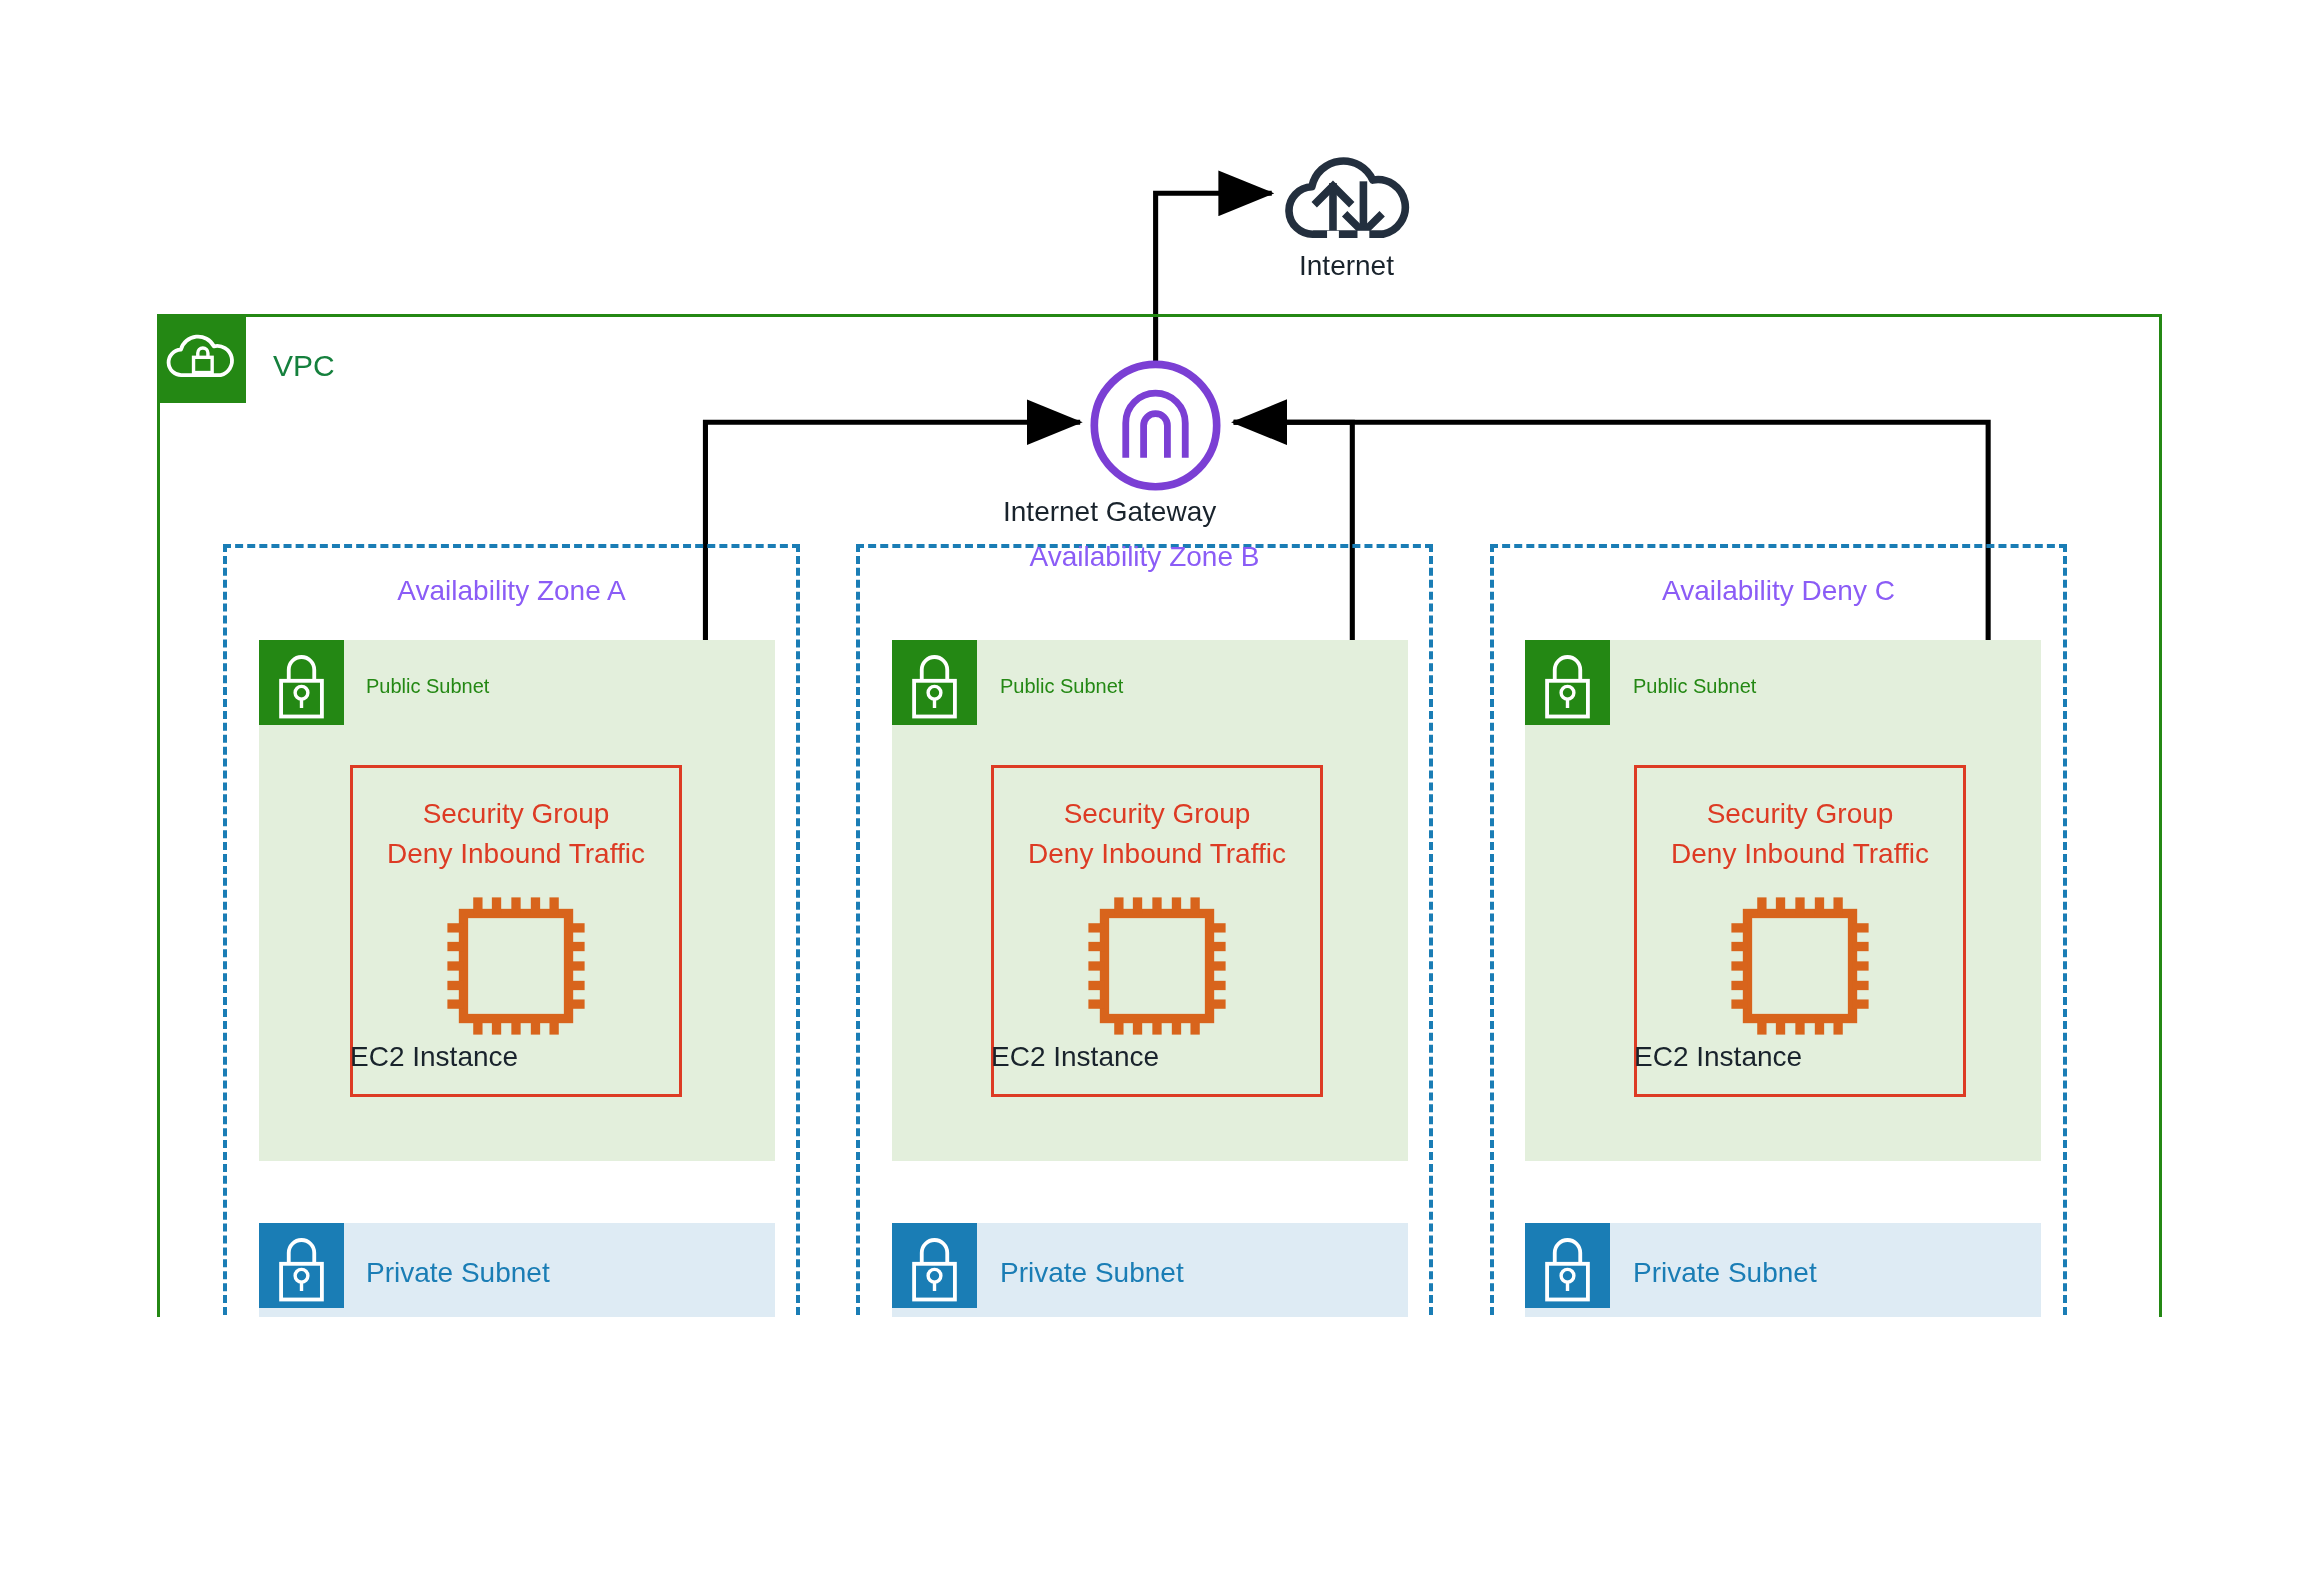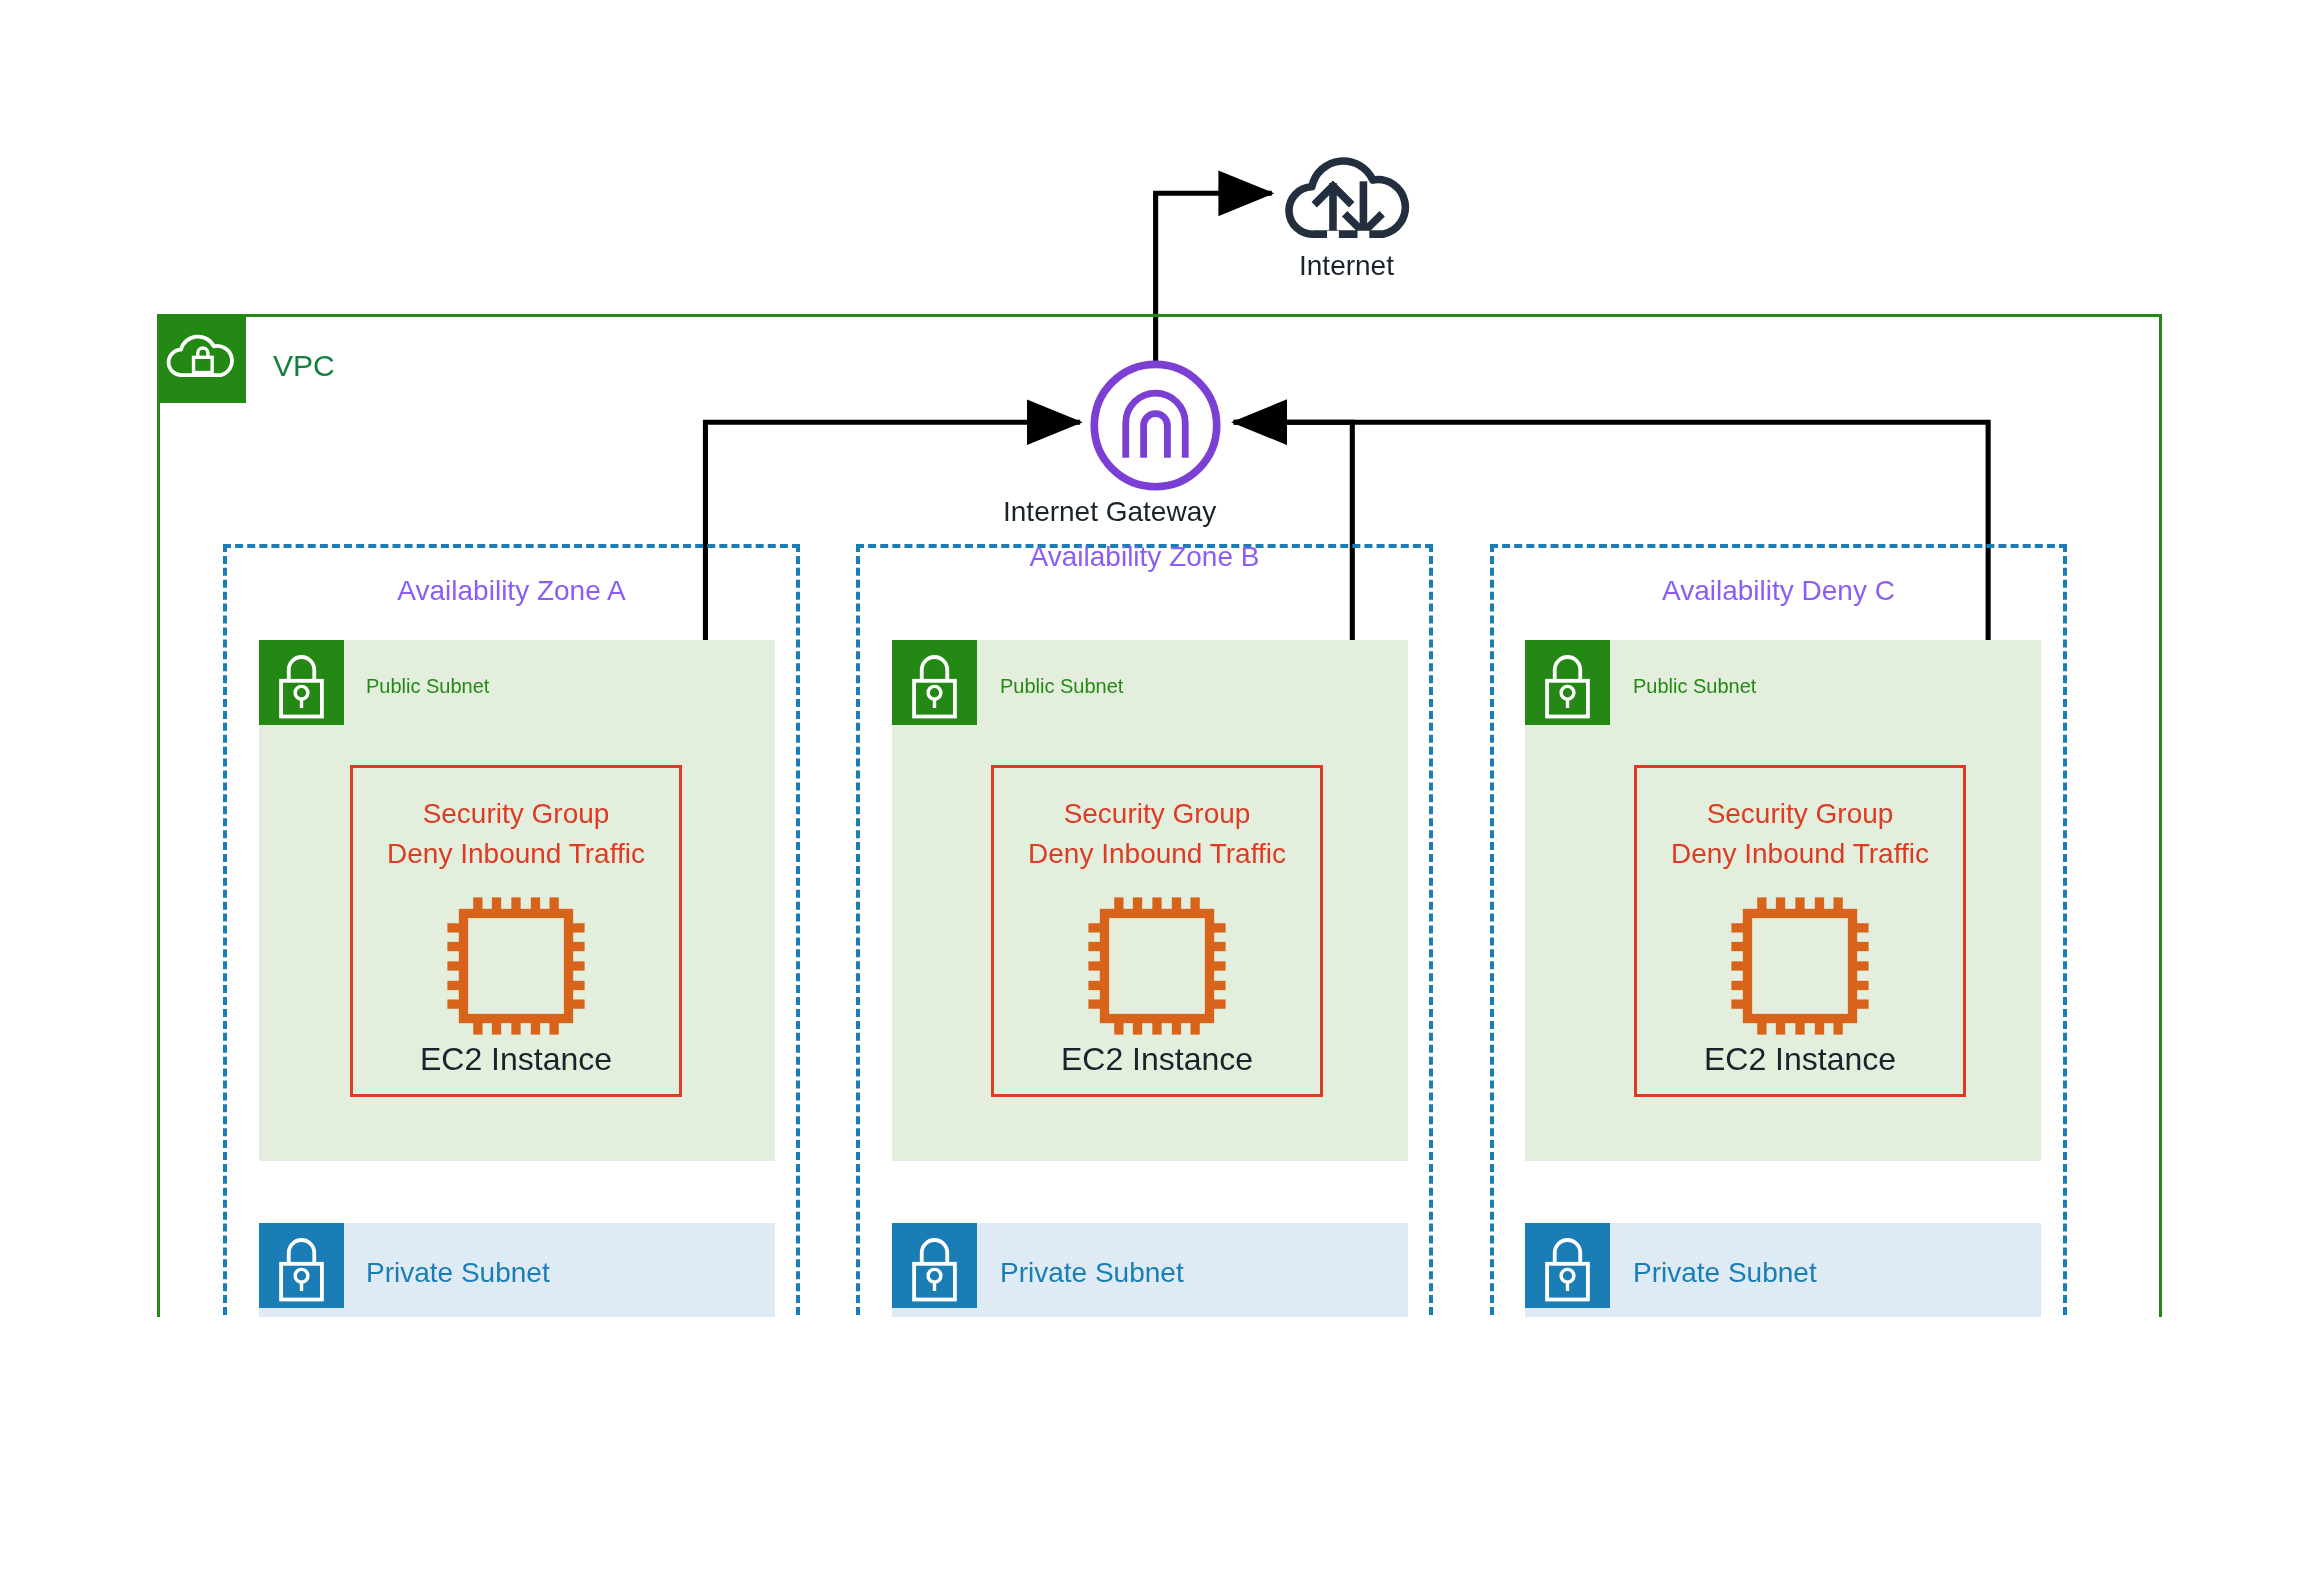--- a/index.html
+++ b/index.html
@@ -66,24 +66,24 @@
   .sg-label {
     position: absolute;
     font-size: 28px;
     color: #DD3B24;
     text-align: center;
     line-height: 1.42;
     white-space: nowrap;
   }
   .ec2-label {
     position: absolute;
-    font-size: 32px;
+    font-size: 28px;
     color: #19232C;
     white-space: nowrap;
-    text-align: center;
+    text-align: left;
   }
 
   
   .vpc-border {
     position: absolute;
     border: 3.4px solid #248814;
     box-sizing: border-box;
   }
   .az-border {
     position: absolute;

